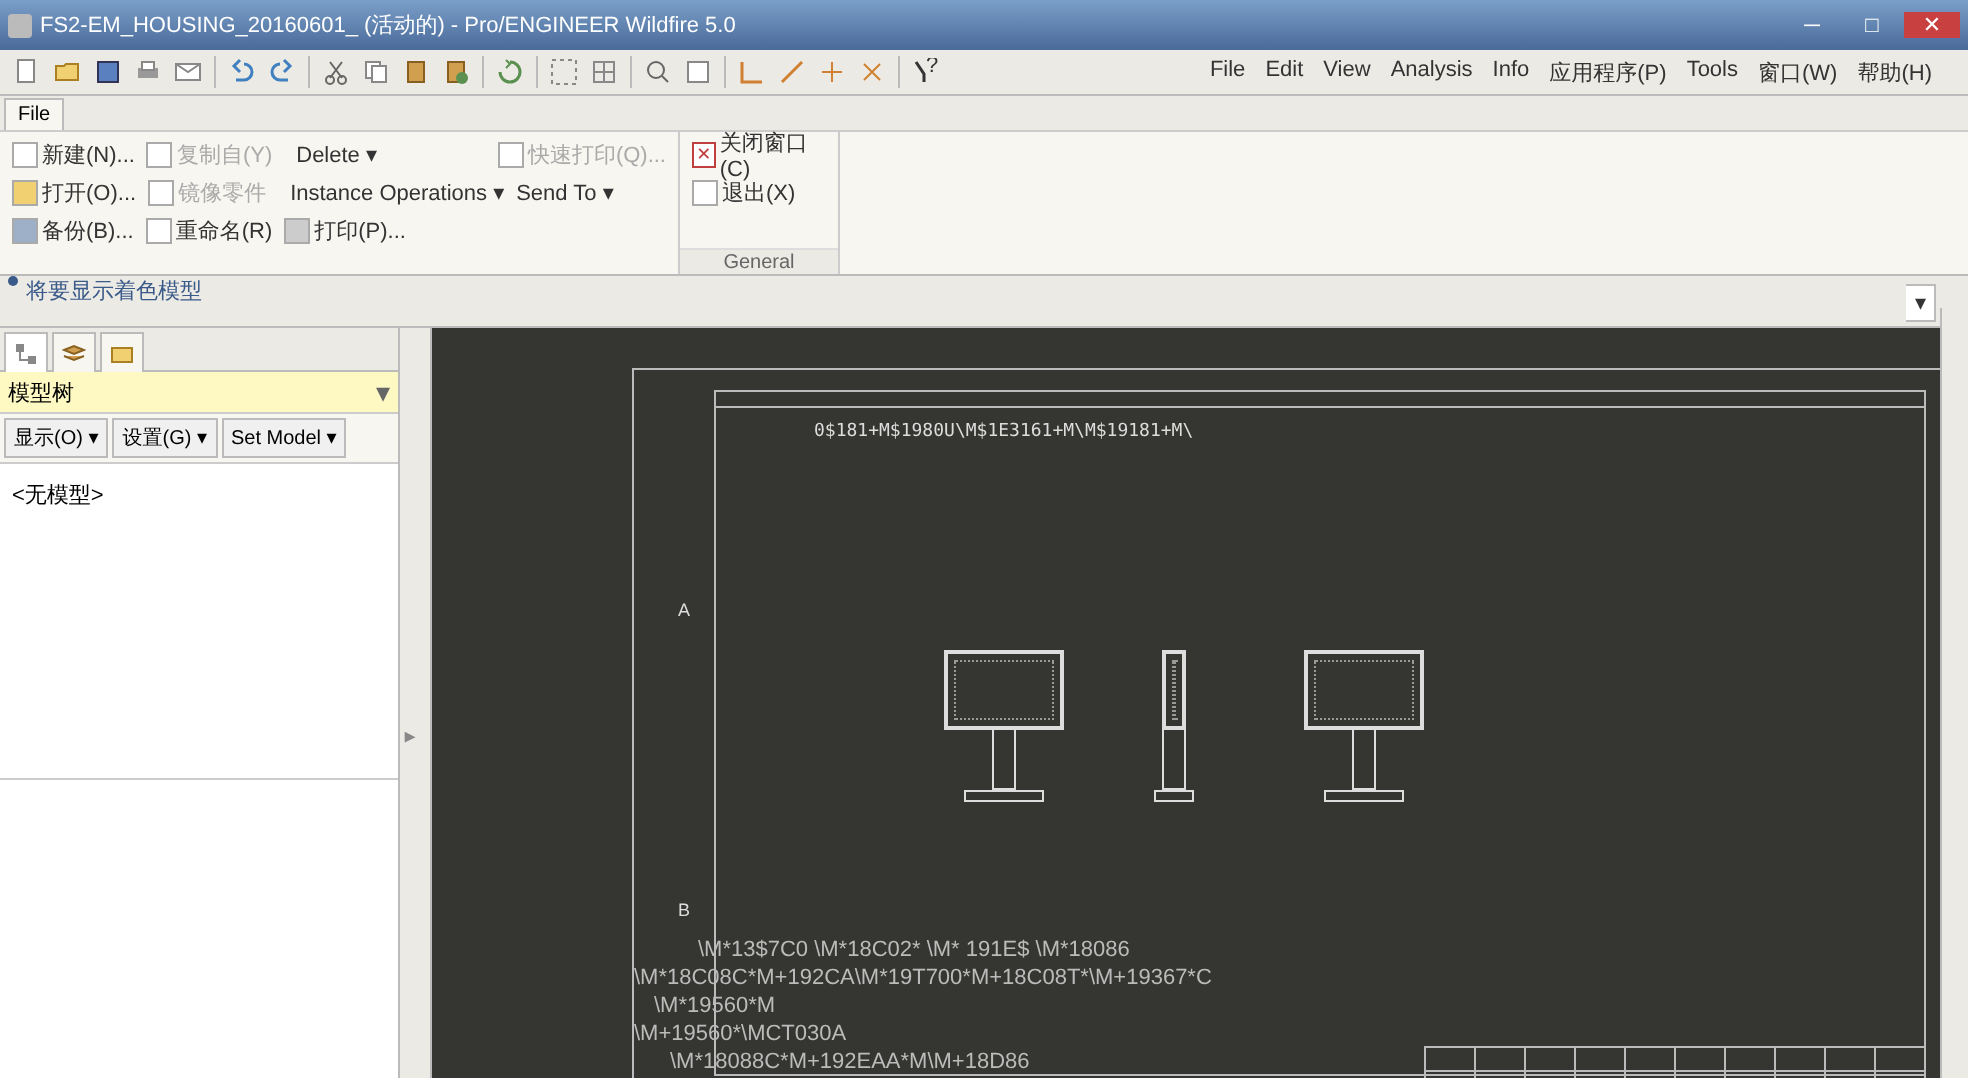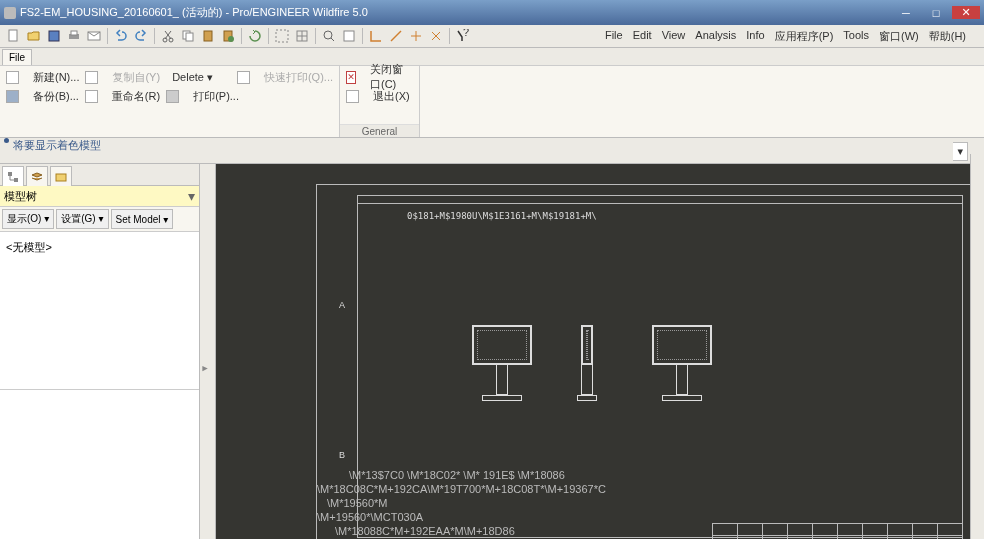--- a/index.html
+++ b/index.html
@@ -14,21 +14,21 @@
 .tico svg{width:14px;height:14px}
 .tsep{width:1px;height:16px;background:#bbb;margin:0 3px}
 .menubar{flex:1;display:flex;justify-content:flex-end;gap:2px;padding-right:10px}
 .menubar span{padding:3px 4px;cursor:pointer;font-size:11px;color:#333}
 .filetab{height:18px;background:#eceae4;padding:1px 2px;border-bottom:1px solid #ccc}
 .filetab span{display:inline-block;padding:2px 6px;background:#f8f6f0;border:1px solid #bbb;border-bottom:none;font-size:10px}
 .ribbon{background:#f8f6f0;display:flex;border-bottom:1px solid #bbb;height:72px}
 .ribgroup{border-right:1px solid #ccc;padding:2px 6px 0 6px;display:flex;flex-direction:column}
 .ribcontent{flex:1;display:flex;flex-direction:column;gap:1px}
 .ribrow{display:flex;align-items:center;gap:6px;height:18px}
-.ribbtn{display:flex;align-items:center;gap:14px;cursor:pointer;font-size:11px;color:#333}
+.ribbtn{display:flex;align-items:center;gap:2px;cursor:pointer;font-size:11px;color:#333}
 .ribbtn .ib{width:13px;height:13px;border:1px solid #aaa;background:#fff}
 .ribfoot{height:16px;text-align:center;font-size:10px;color:#666;background:#eceae4;margin:0 -6px;padding-top:1px;border-top:1px solid #ddd}
 .infobar{height:26px;background:#eceae4;border-bottom:1px solid #bbb;display:flex;padding:0 4px;font-size:11px;color:#3a5a8a}
 .infobar .dot{width:5px;height:5px;background:#3a5a8a;border-radius:50%;margin-right:4px}
 .rightinfo{position:absolute;right:8px;height:26px;display:flex;align-items:center;color:#333}
 .rightinfo span{border:1px solid #bbb;padding:2px 50px 2px 6px;background:#fff;font-size:11px}
 .main{display:flex;height:calc(100% - 154px)}
 .leftpanel{width:200px;background:#fef9c3;border-right:1px solid #bbb;display:flex;flex-direction:column}
 .lefttabs{height:22px;background:#eceae4;border-bottom:1px solid #bbb;display:flex;gap:2px;padding:2px 2px 0 2px}
 .lefttabs div{width:22px;height:20px;border:1px solid #bbb;border-bottom:none;background:#f8f6f0;display:flex;align-items:center;justify-content:center}
@@ -230,20 +230,36 @@
         <div class="ribbtn" style="margin-left:6px">
             <span>Delete ▾</span>
           </div>
         <div class="ribbtn" style="color:#aaa;margin-left:auto">
             <span class="ib"></span>
             <span>快速打印(Q)...</span>
           </div>
       </div>
       <div class="ribrow">
         <div class="ribbtn">
+            <span class="ib" style="background:#f0d070"></span>
+            <span>打开(O)...</span>
+          </div>
+        <div class="ribbtn" style="color:#aaa">
+            <span class="ib"></span>
+            <span>镜像零件</span>
+          </div>
+        <div class="ribbtn" style="margin-left:6px">
+            <span>Instance Operations ▾</span>
+          </div>
+        <div class="ribbtn">
+            <span>Send To ▾</span>
+          </div>
+      </div>
+      <div class="ribrow">
+        <div class="ribbtn">
             <span class="ib" style="background:#9db0c8"></span>
             <span>备份(B)...</span>
           </div>
         <div class="ribbtn">
             <span class="ib"></span>
             <span>重命名(R)</span>
           </div>
         <div class="ribbtn">
             <span class="ib" style="background:#ccc"></span>
             <span>打印(P)...</span>

